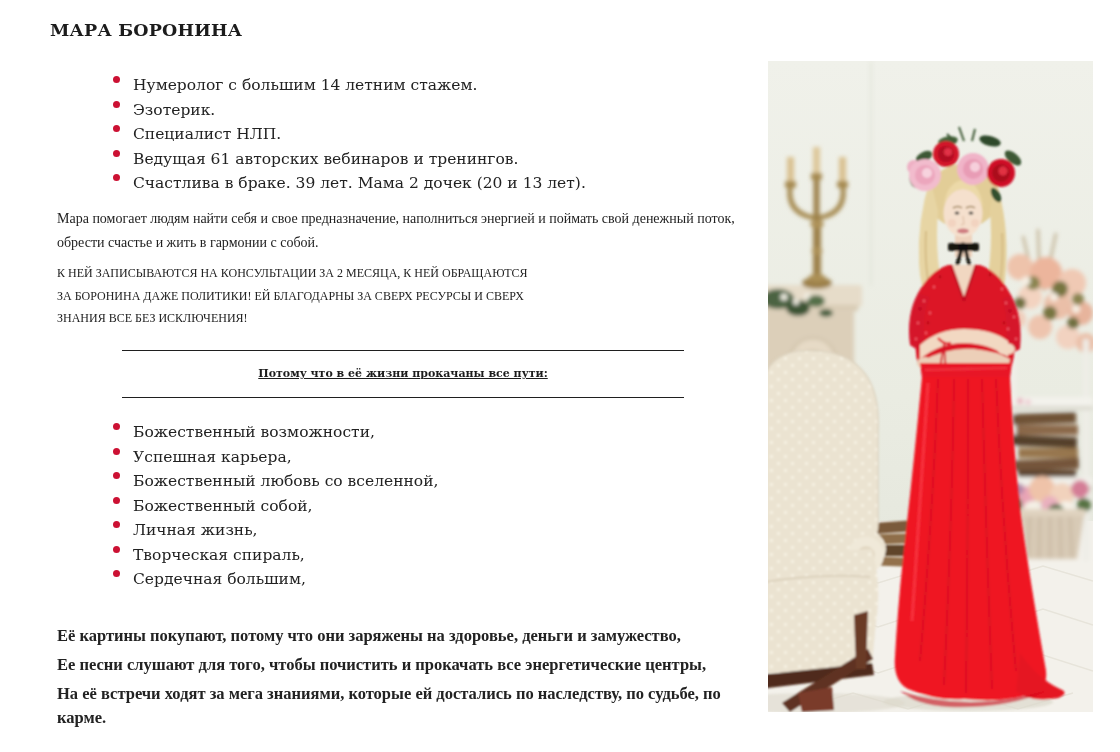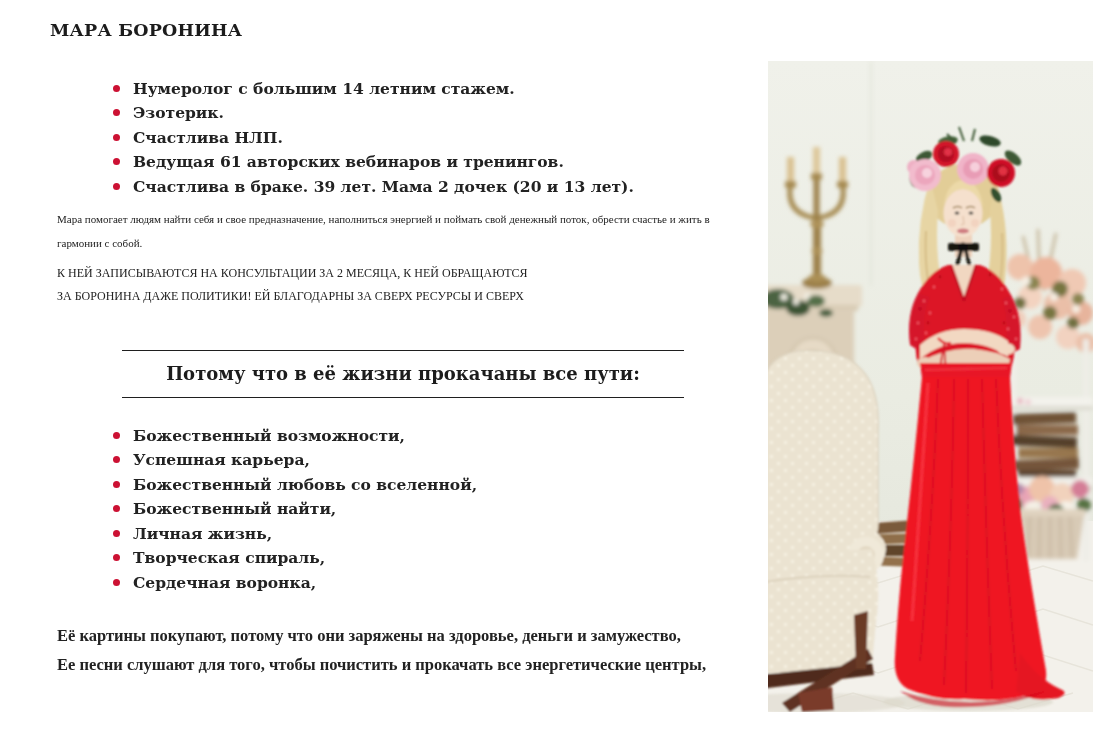--- a/index.html
+++ b/index.html
@@ -8,32 +8,32 @@
     font-family:"Liberation Serif", serif;color:var(--text,#222);
   }
   .abs{position:absolute;}
   #title{
     left:50px;top:20px;margin:0;
     font-family:"DejaVu Serif", serif;font-size:17.5px;font-weight:bold;
     letter-spacing:.2px;color:#1c1c1c;
   }
   ul.bullets{list-style:none;margin:0;padding:0;
     font-family:"DejaVu Serif", serif;font-size:15.5px;color:#222;}
-  ul.bullets li{height:24.5px;display:flex;align-items:center;white-space:nowrap;font-weight:bold;}
+  ul.bullets li{height:24.5px;display:flex;white-space:nowrap;}
   .dot{width:7px;height:7px;border-radius:50%;background:var(--bullet,#cc1133);
     margin-right:13px;flex:none;}
   #list1{left:113px;top:76px;}
   #list2{left:113px;top:423px;}
-  .para{margin:0;font-size:11px;line-height:24px;}
+  .para{margin:0;font-size:14px;line-height:24px;}
   #intro{left:57px;top:207px;width:690px;}
   #caps{left:57px;top:262px;width:700px;font-size:12px;line-height:22.5px;}
   #rulewrap{left:122px;top:350px;width:562px;text-align:center;}
   #rulewrap hr{border:none;border-top:1px solid #1f1f1f;margin:0;}
-  #paths-heading{font-family:"DejaVu Serif", serif;font-size:18px;font-weight:bold;
-    margin:12px 0 12px;line-height:22px;color:#1c1c1c;}
+  #paths-heading{font-family:"DejaVu Serif", serif;font-size:11px;font-weight:bold;
+    margin:12px 0 12px;line-height:22px;color:#1c1c1c;text-decoration:underline;}
   #closing{left:57px;top:624px;width:702px;}
   #closing p{margin:0 0 5px 0;font-size:16.5px;line-height:24px;font-weight:bold;}
   #photo{left:768px;top:61px;width:325px;height:651px;overflow:hidden;background:#edeee7;}
   #photo svg{display:block;}
 </style>
 </head>
 <body>
 
 <h1 id="title" class="abs">МАРА БОРОНИНА</h1>
 
@@ -41,37 +41,38 @@
   <li>
       <span class="dot"></span>
       <span>Нумеролог с большим 14 летним стажем.</span>
     </li>
   <li>
       <span class="dot"></span>
       <span>Эзотерик.</span>
     </li>
   <li>
       <span class="dot"></span>
-      <span>Счастлива НЛП.</span>
+      <span>Специалист НЛП.</span>
     </li>
   <li>
       <span class="dot"></span>
       <span>Ведущая 61 авторских вебинаров и тренингов.</span>
     </li>
   <li>
       <span class="dot"></span>
       <span>Счастлива в браке. 39 лет. Мама 2 дочек (20 и 13 лет).</span>
     </li>
 </ul>
 
 <p id="intro" class="para abs">Мара помогает людям найти себя и свое предназначение, наполниться энергией и поймать свой денежный поток, обрести счастье и жить в гармонии с собой.</p>
 
 <div id="caps" class="para abs">
   <div>К НЕЙ ЗАПИСЫВАЮТСЯ НА КОНСУЛЬТАЦИИ ЗА 2 МЕСЯЦА, К НЕЙ ОБРАЩАЮТСЯ</div>
   <div>ЗА БОРОНИНА ДАЖЕ ПОЛИТИКИ! ЕЙ БЛАГОДАРНЫ ЗА СВЕРХ РЕСУРСЫ И СВЕРХ</div>
+  <div>ЗНАНИЯ ВСЕ БЕЗ ИСКЛЮЧЕНИЯ!</div>
 </div>
 
 <div id="rulewrap" class="abs">
   <hr>
   <h2 id="paths-heading">Потому что в её жизни прокачаны все пути:</h2>
   <hr>
 </div>
 
 <ul id="list2" class="bullets abs">
   <li>
@@ -81,39 +82,40 @@
   <li>
       <span class="dot"></span>
       <span>Успешная карьера,</span>
     </li>
   <li>
       <span class="dot"></span>
       <span>Божественный любовь со вселенной,</span>
     </li>
   <li>
       <span class="dot"></span>
-      <span>Божественный найти,</span>
+      <span>Божественный собой,</span>
     </li>
   <li>
       <span class="dot"></span>
       <span>Личная жизнь,</span>
     </li>
   <li>
       <span class="dot"></span>
       <span>Творческая спираль,</span>
     </li>
   <li>
       <span class="dot"></span>
-      <span>Сердечная воронка,</span>
+      <span>Сердечная большим,</span>
     </li>
 </ul>
 
 <div id="closing" class="abs">
   <p>Её картины покупают, потому что они заряжены на здоровье, деньги и замужество,</p>
   <p>Ее песни слушают для того, чтобы почистить и прокачать все энергетические центры,</p>
+  <p>На её встречи ходят за мега знаниями, которые ей достались по наследству, по судьбе, по карме.</p>
 </div>
 
 <div id="photo" class="abs">
 <svg viewBox="0 0 325 651" width="325" height="651" xmlns="http://www.w3.org/2000/svg">
   <defs>
     <linearGradient id="wallGrad" x1="0" y1="0" x2="0" y2="1">
       <stop offset="0" stop-color="#f0f1ea"></stop>
       <stop offset="0.7" stop-color="#eaece2"></stop>
       <stop offset="1" stop-color="#e6e8de"></stop>
     </linearGradient>

